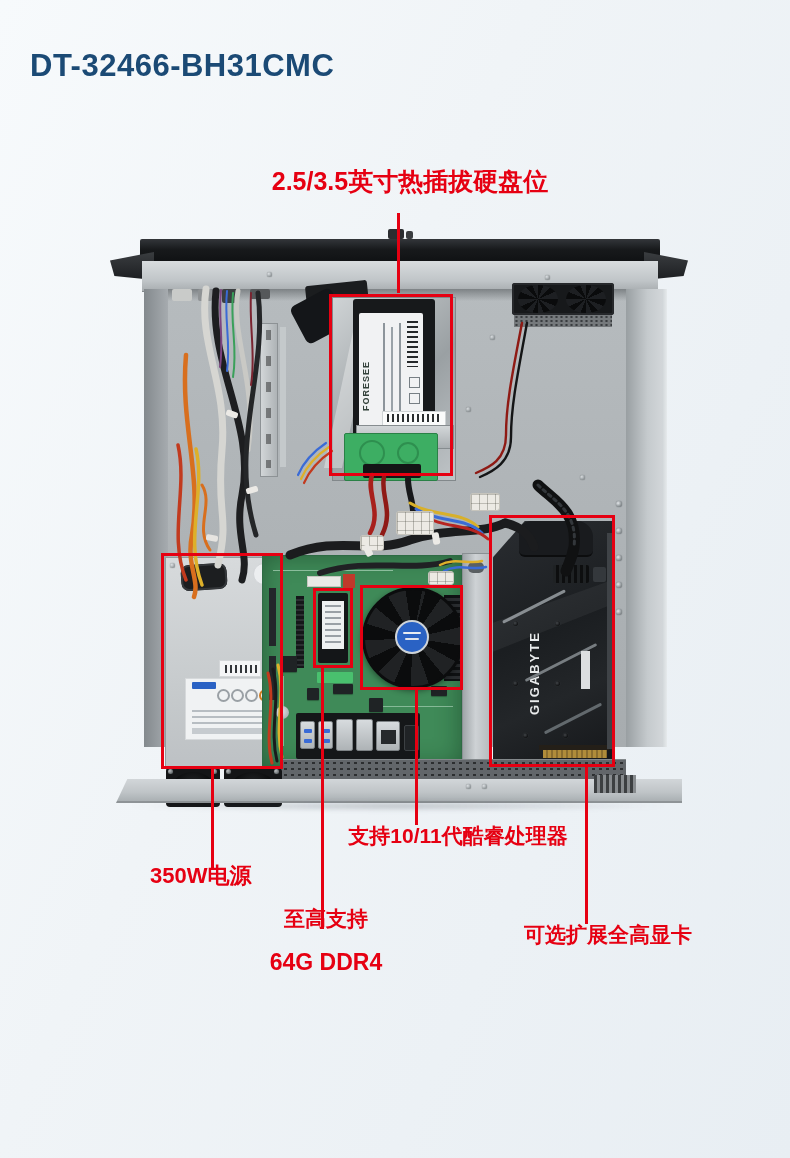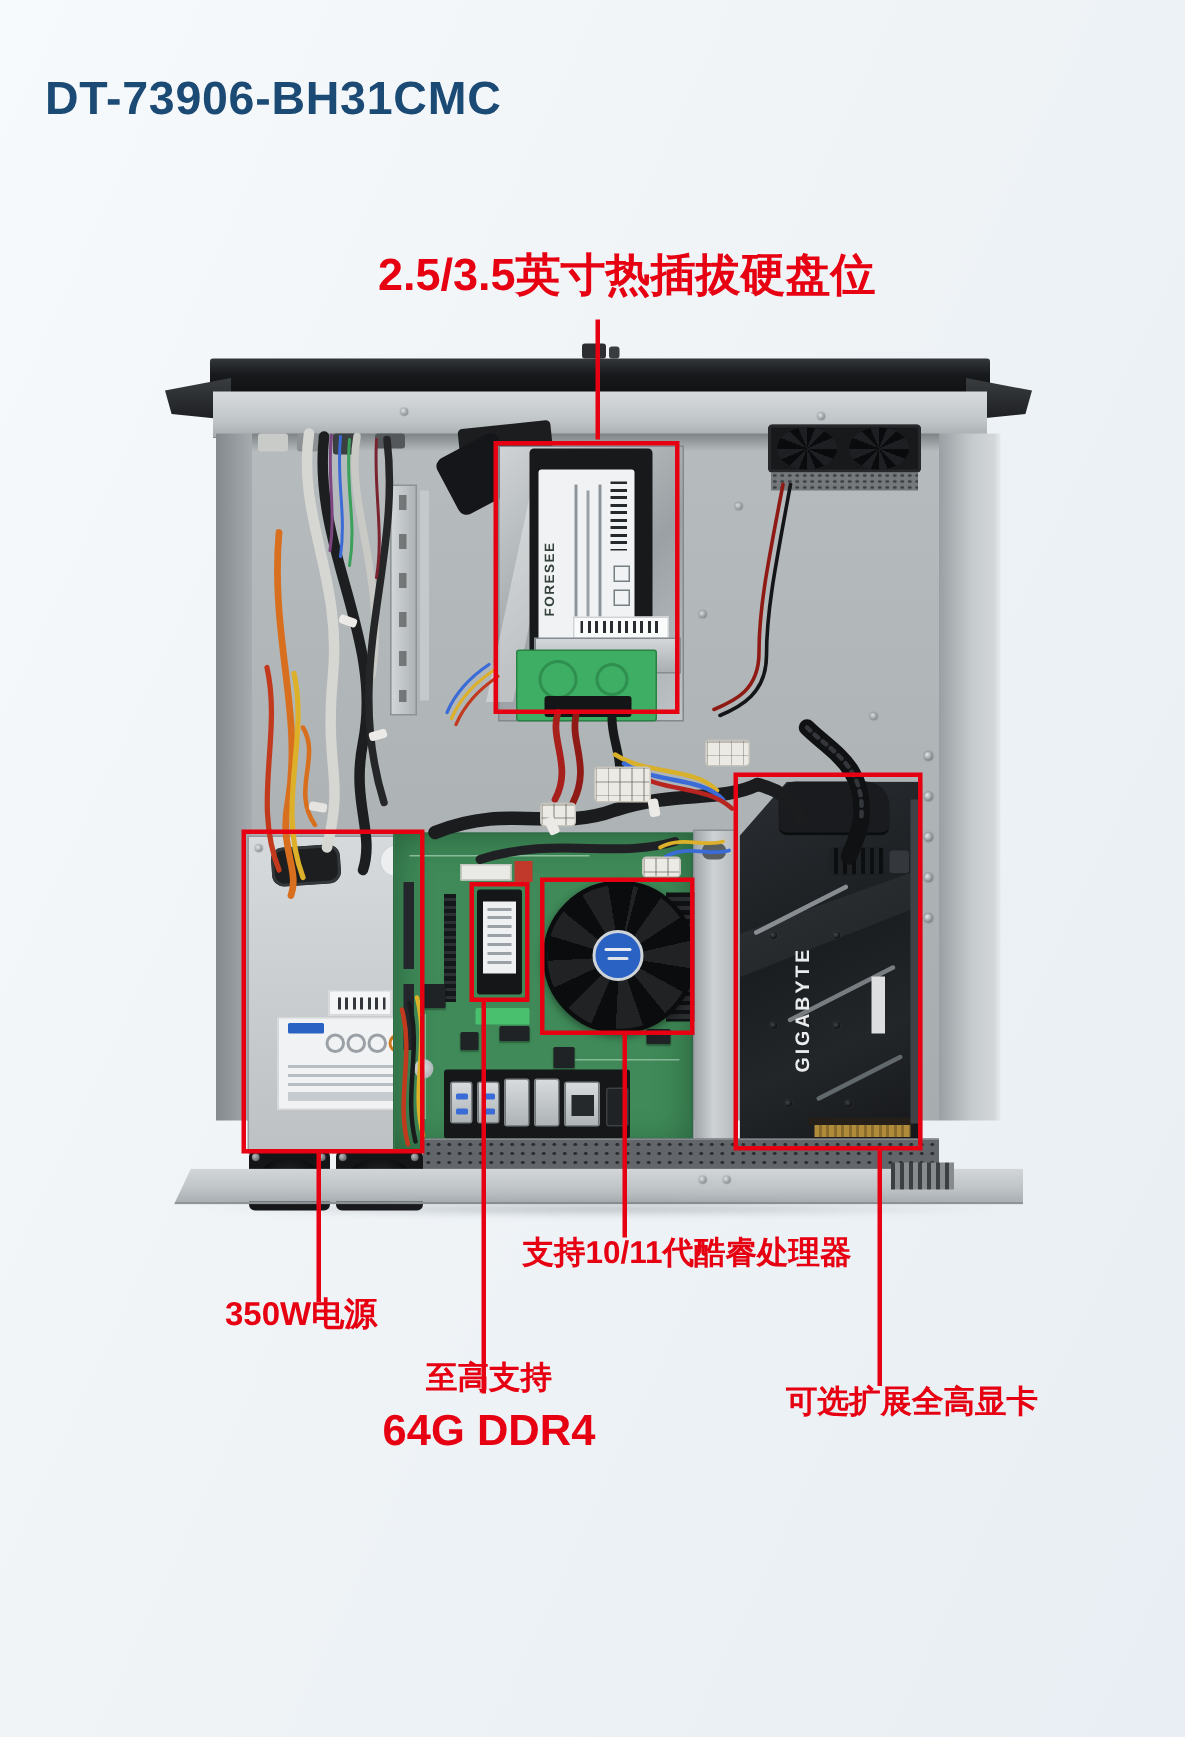--- a/index.html
+++ b/index.html
@@ -34,21 +34,21 @@
   .chip{position:absolute;background:#1f2325;border-radius:1px;box-shadow:0 1px 1px rgba(0,0,0,.3);}
   .stripe{position:absolute;background:#9aa0a5;height:3px;border-radius:2px;opacity:.85;}
   .portblk{position:absolute;background:linear-gradient(180deg,#d7dbde,#aeb3b6);border:1px solid #7d8285;border-radius:2px;box-sizing:border-box;}
   .usb-tongue{position:absolute;left:3px;width:8px;height:4px;background:#3a6bd6;border-radius:1px;}
 </style>
 </head>
 <body>
 
 <div class="stage">
 
-  <div class="title">DT-73906-BH31CMC</div>
+  <div class="title">DT-32466-BH31CMC</div>
 
   <div class="abs" style="left:110px;top:235px;width:578px;height:578px;">
 
     <div class="abs" style="left:278px;top:-6px;width:16px;height:10px;background:#2b2d30;border-radius:2px;"></div>
     <div class="abs" style="left:296px;top:-4px;width:7px;height:8px;background:#3a3d40;border-radius:2px;"></div>
 
     <div class="abs" style="left:30px;top:4px;width:520px;height:24px;border-radius:2px;background:linear-gradient(180deg,#33363a,#17191b 45%,#0f1113);"></div>
 
     <div class="abs" style="left:0;top:17px;width:44px;height:28px;background:linear-gradient(180deg,#3a3d40,#1c1e21);clip-path:polygon(0 30%,100% 0,100% 100%,10% 86%);"></div>
     <div class="abs" style="left:534px;top:17px;width:44px;height:28px;background:linear-gradient(180deg,#3a3d40,#1c1e21);clip-path:polygon(0 0,100% 30%,90% 86%,0 100%);"></div>
@@ -288,24 +288,24 @@
     <div class="redbox" style="left:250px;top:350px;width:103px;height:105px;"></div>
     <div class="redbox" style="left:379px;top:280px;width:126px;height:252px;"></div>
   </div>
 
   <div class="leader" style="left:397px;top:213px;height:80px;"></div>
   <div class="leader" style="left:211px;top:768px;height:100px;"></div>
   <div class="leader" style="left:321px;top:667px;height:262px;"></div>
   <div class="leader" style="left:415px;top:689px;height:136px;"></div>
   <div class="leader" style="left:585px;top:766px;height:158px;"></div>
 
-  <div class="ann" style="left:252px;top:168px;width:280px;font-size:30px;">2.5/3.5英寸热插拔硬盘位</div>
+  <div class="ann" style="left:270px;top:168px;width:280px;font-size:25px;">2.5/3.5英寸热插拔硬盘位</div>
   <div class="ann" style="left:150px;top:864px;font-size:22px;">350W电源</div>
   <div class="ann" style="left:236px;top:908px;width:180px;">
     <div style="font-size:21px;">至高支持</div>
-    <div style="font-size:29px;margin-top:8px;">64G DDR4</div>
+    <div style="font-size:23px;margin-top:19px;">64G DDR4</div>
   </div>
   <div class="ann" style="left:334px;top:824px;width:248px;">
     <div style="font-size:21px;margin-top:1px;">支持10/11代酷睿处理器</div>
   </div>
   <div class="ann" style="left:520px;top:924px;width:176px;font-size:21px;">可选扩展全高显卡</div>
 
 </div>
 
 </body></html>

